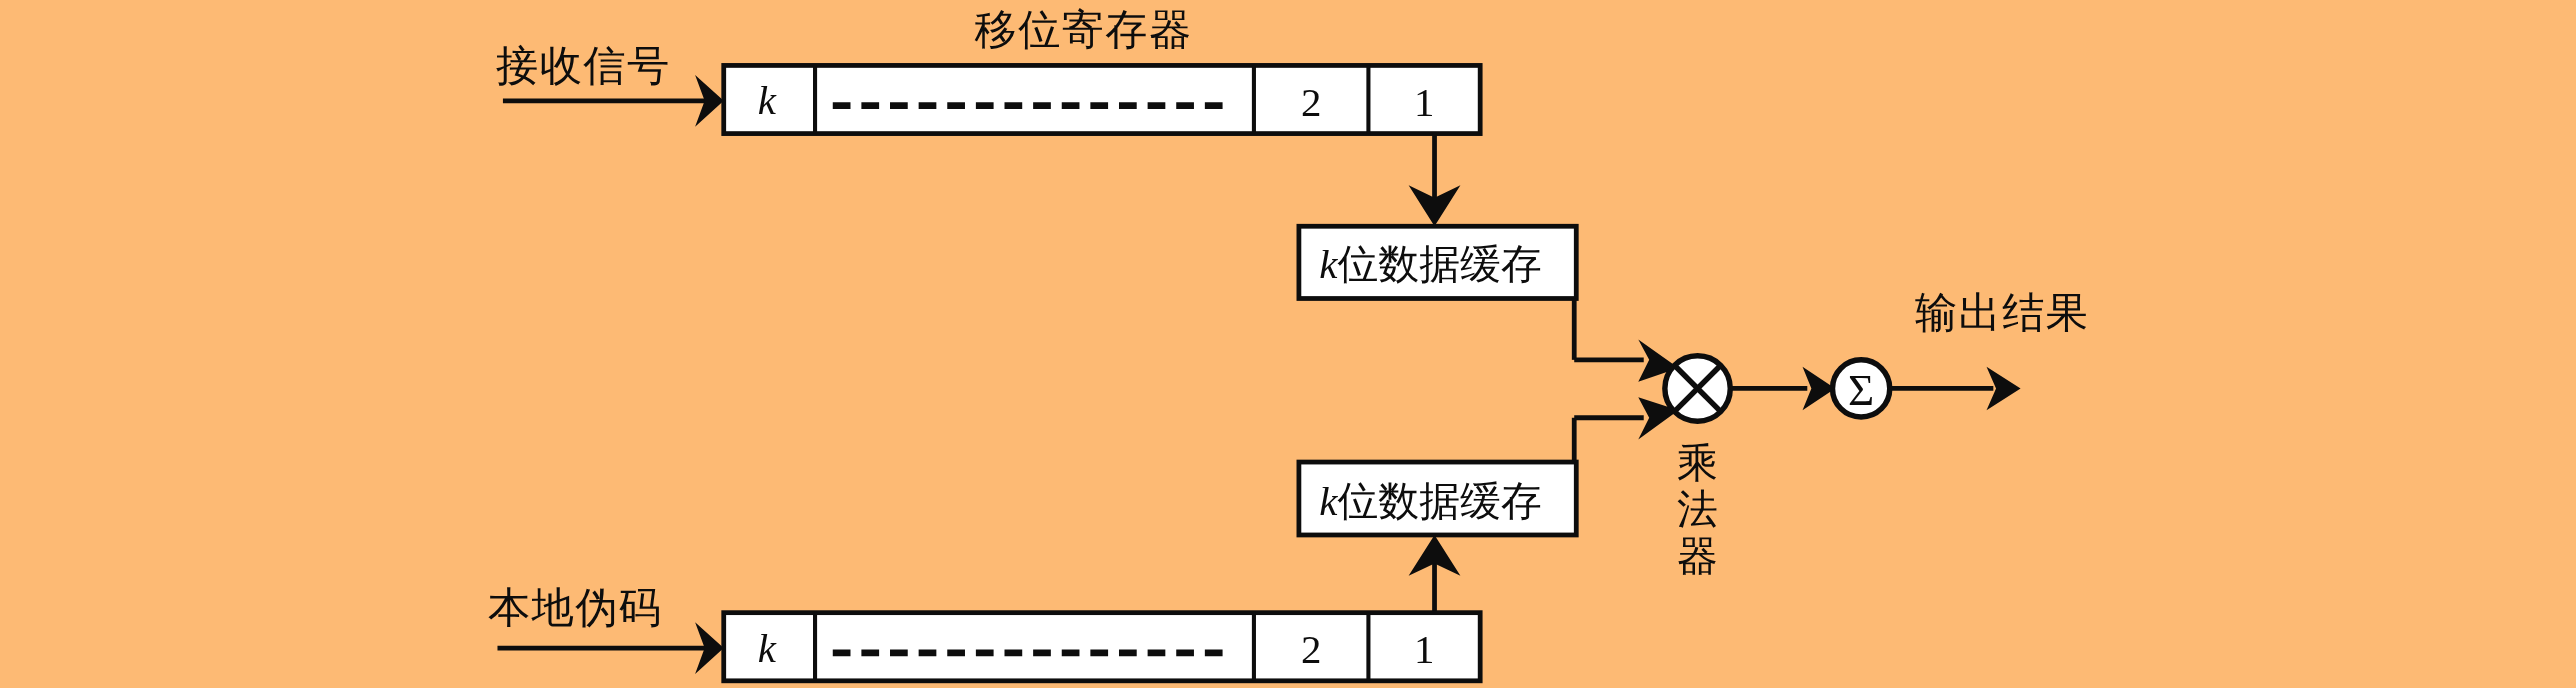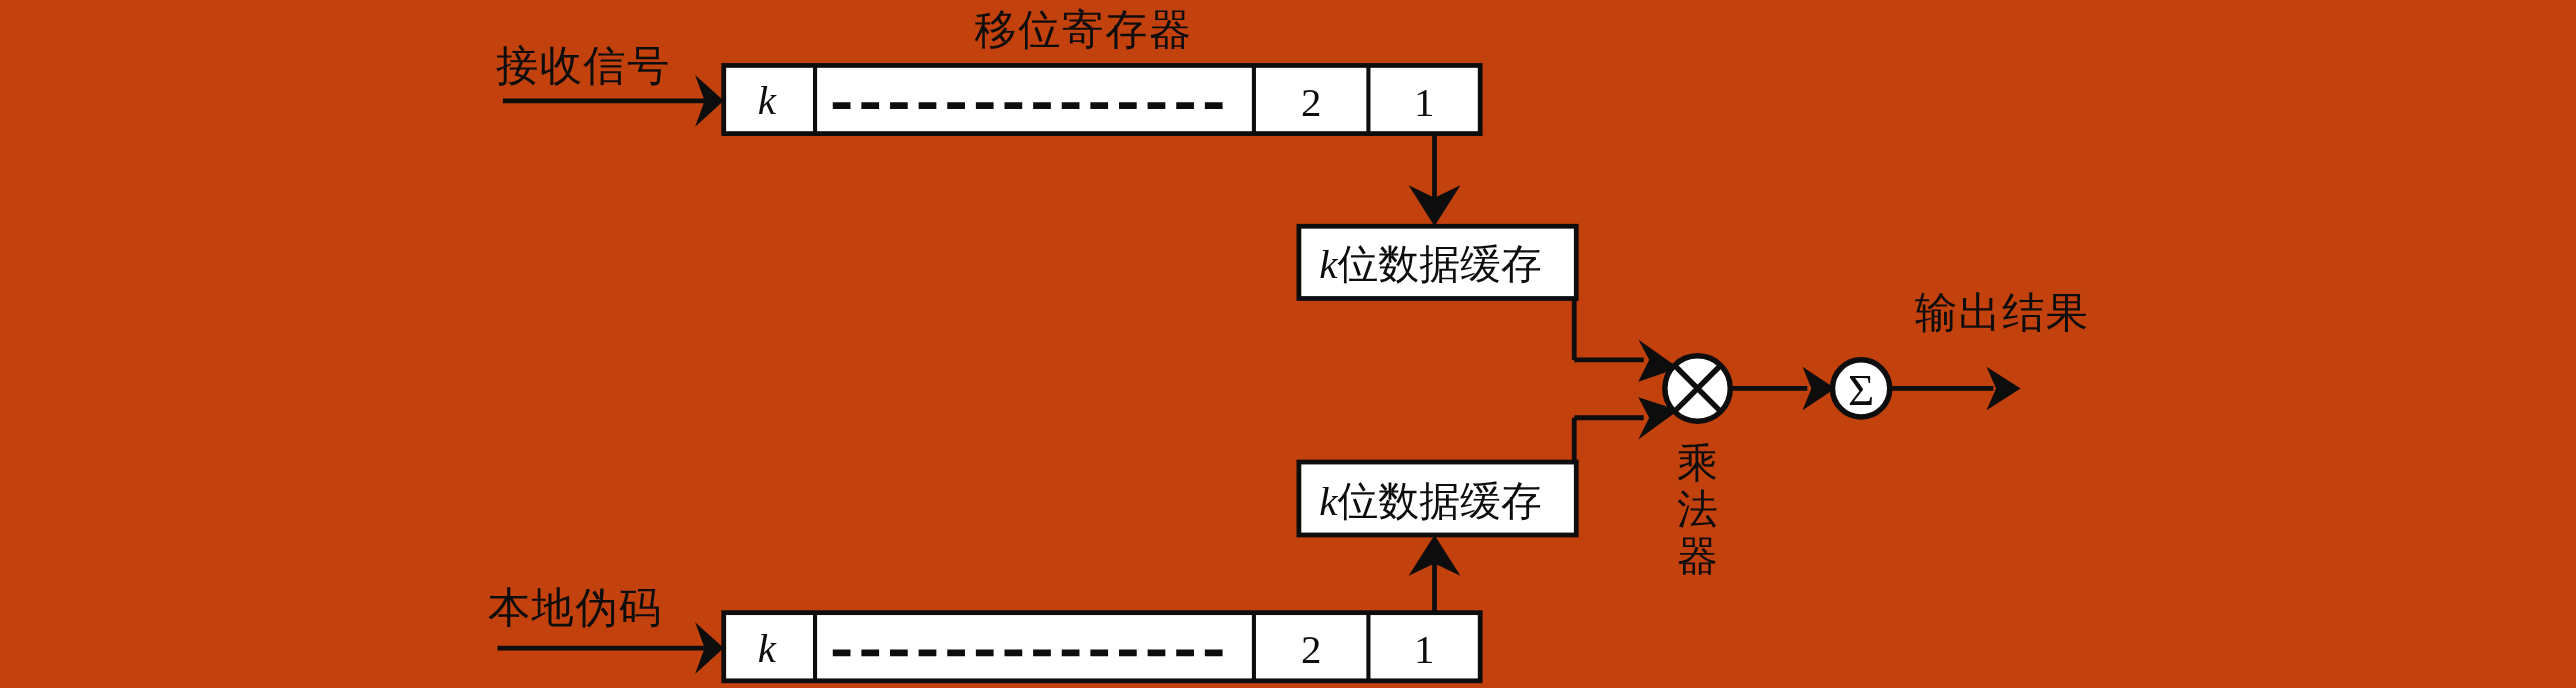--- a/index.html
+++ b/index.html
@@ -11,21 +11,21 @@
   body {
     width: 2576px;
     height: 689px;
     overflow: hidden;
     font-family: "Liberation Serif", "DejaVu Serif", serif;
   }
   #diagram-root {
     position: relative;
     width: 2576px;
     height: 689px;
-    background: #c2410c;
+    background: #fdba74;
   }
   svg#diagram-svg {
     display: block;
     position: absolute;
     left: 0;
     top: 0;
     width: 2576px;
     height: 689px;
   }
   .cjk-label {

